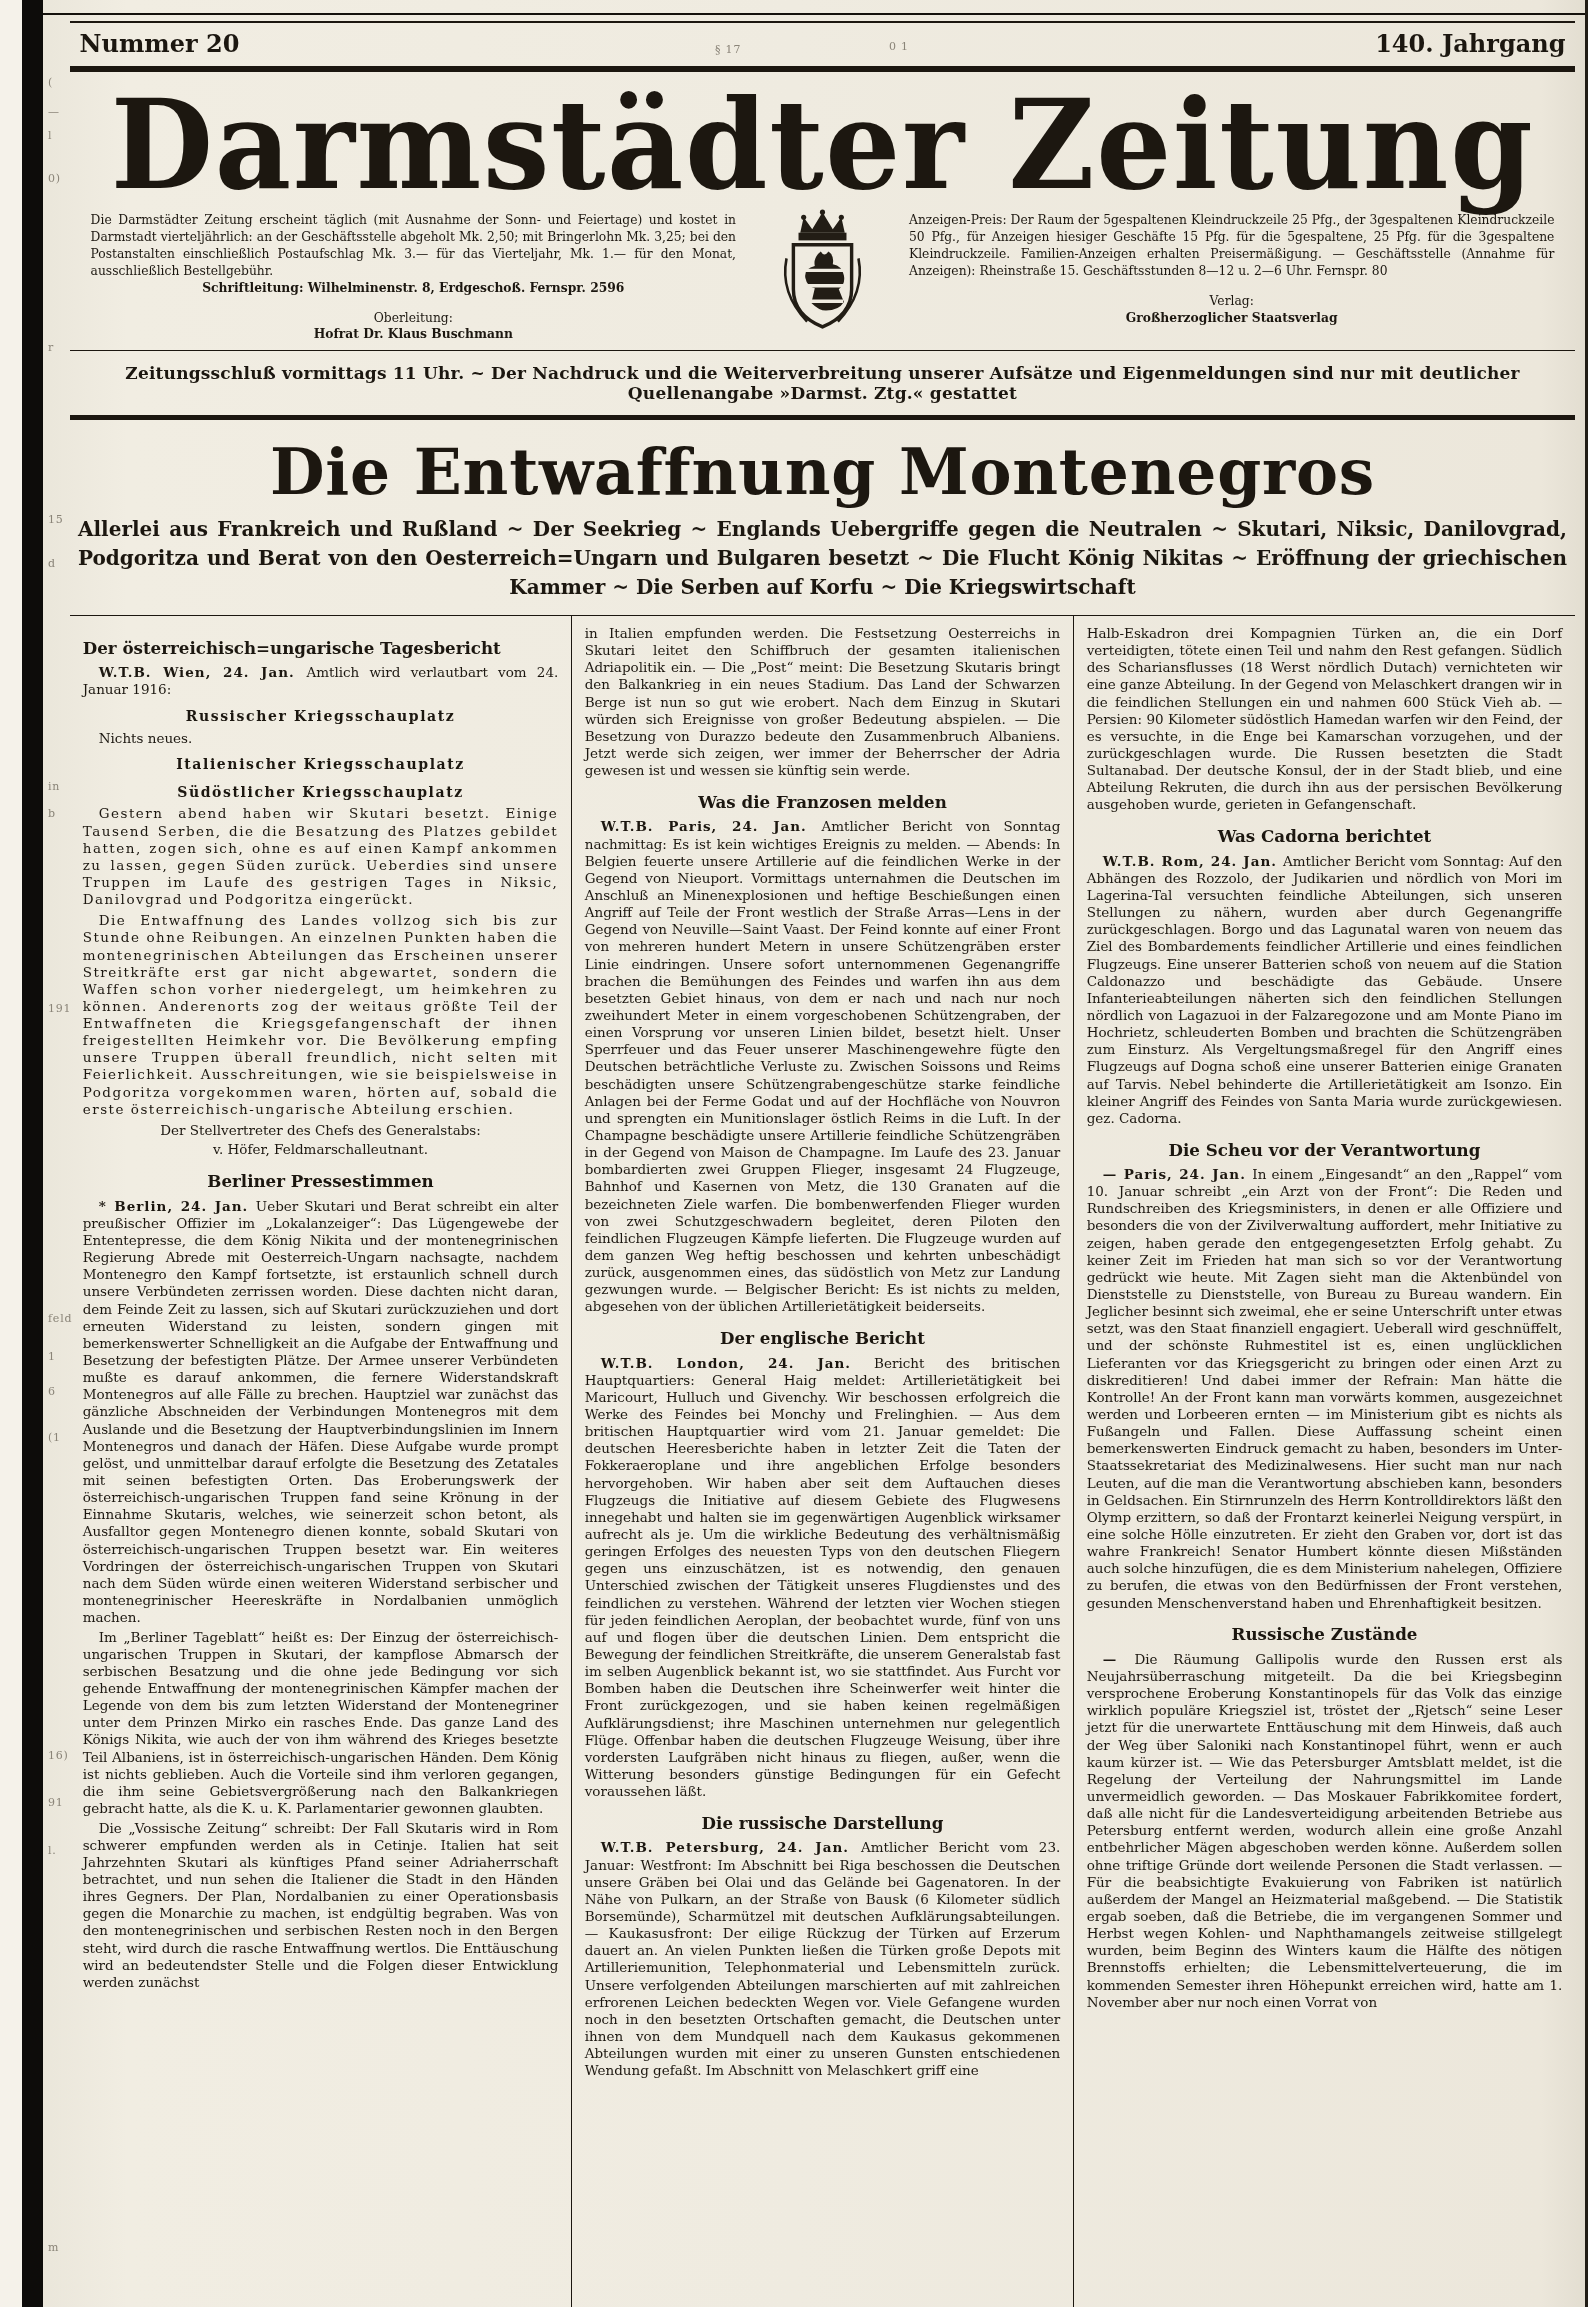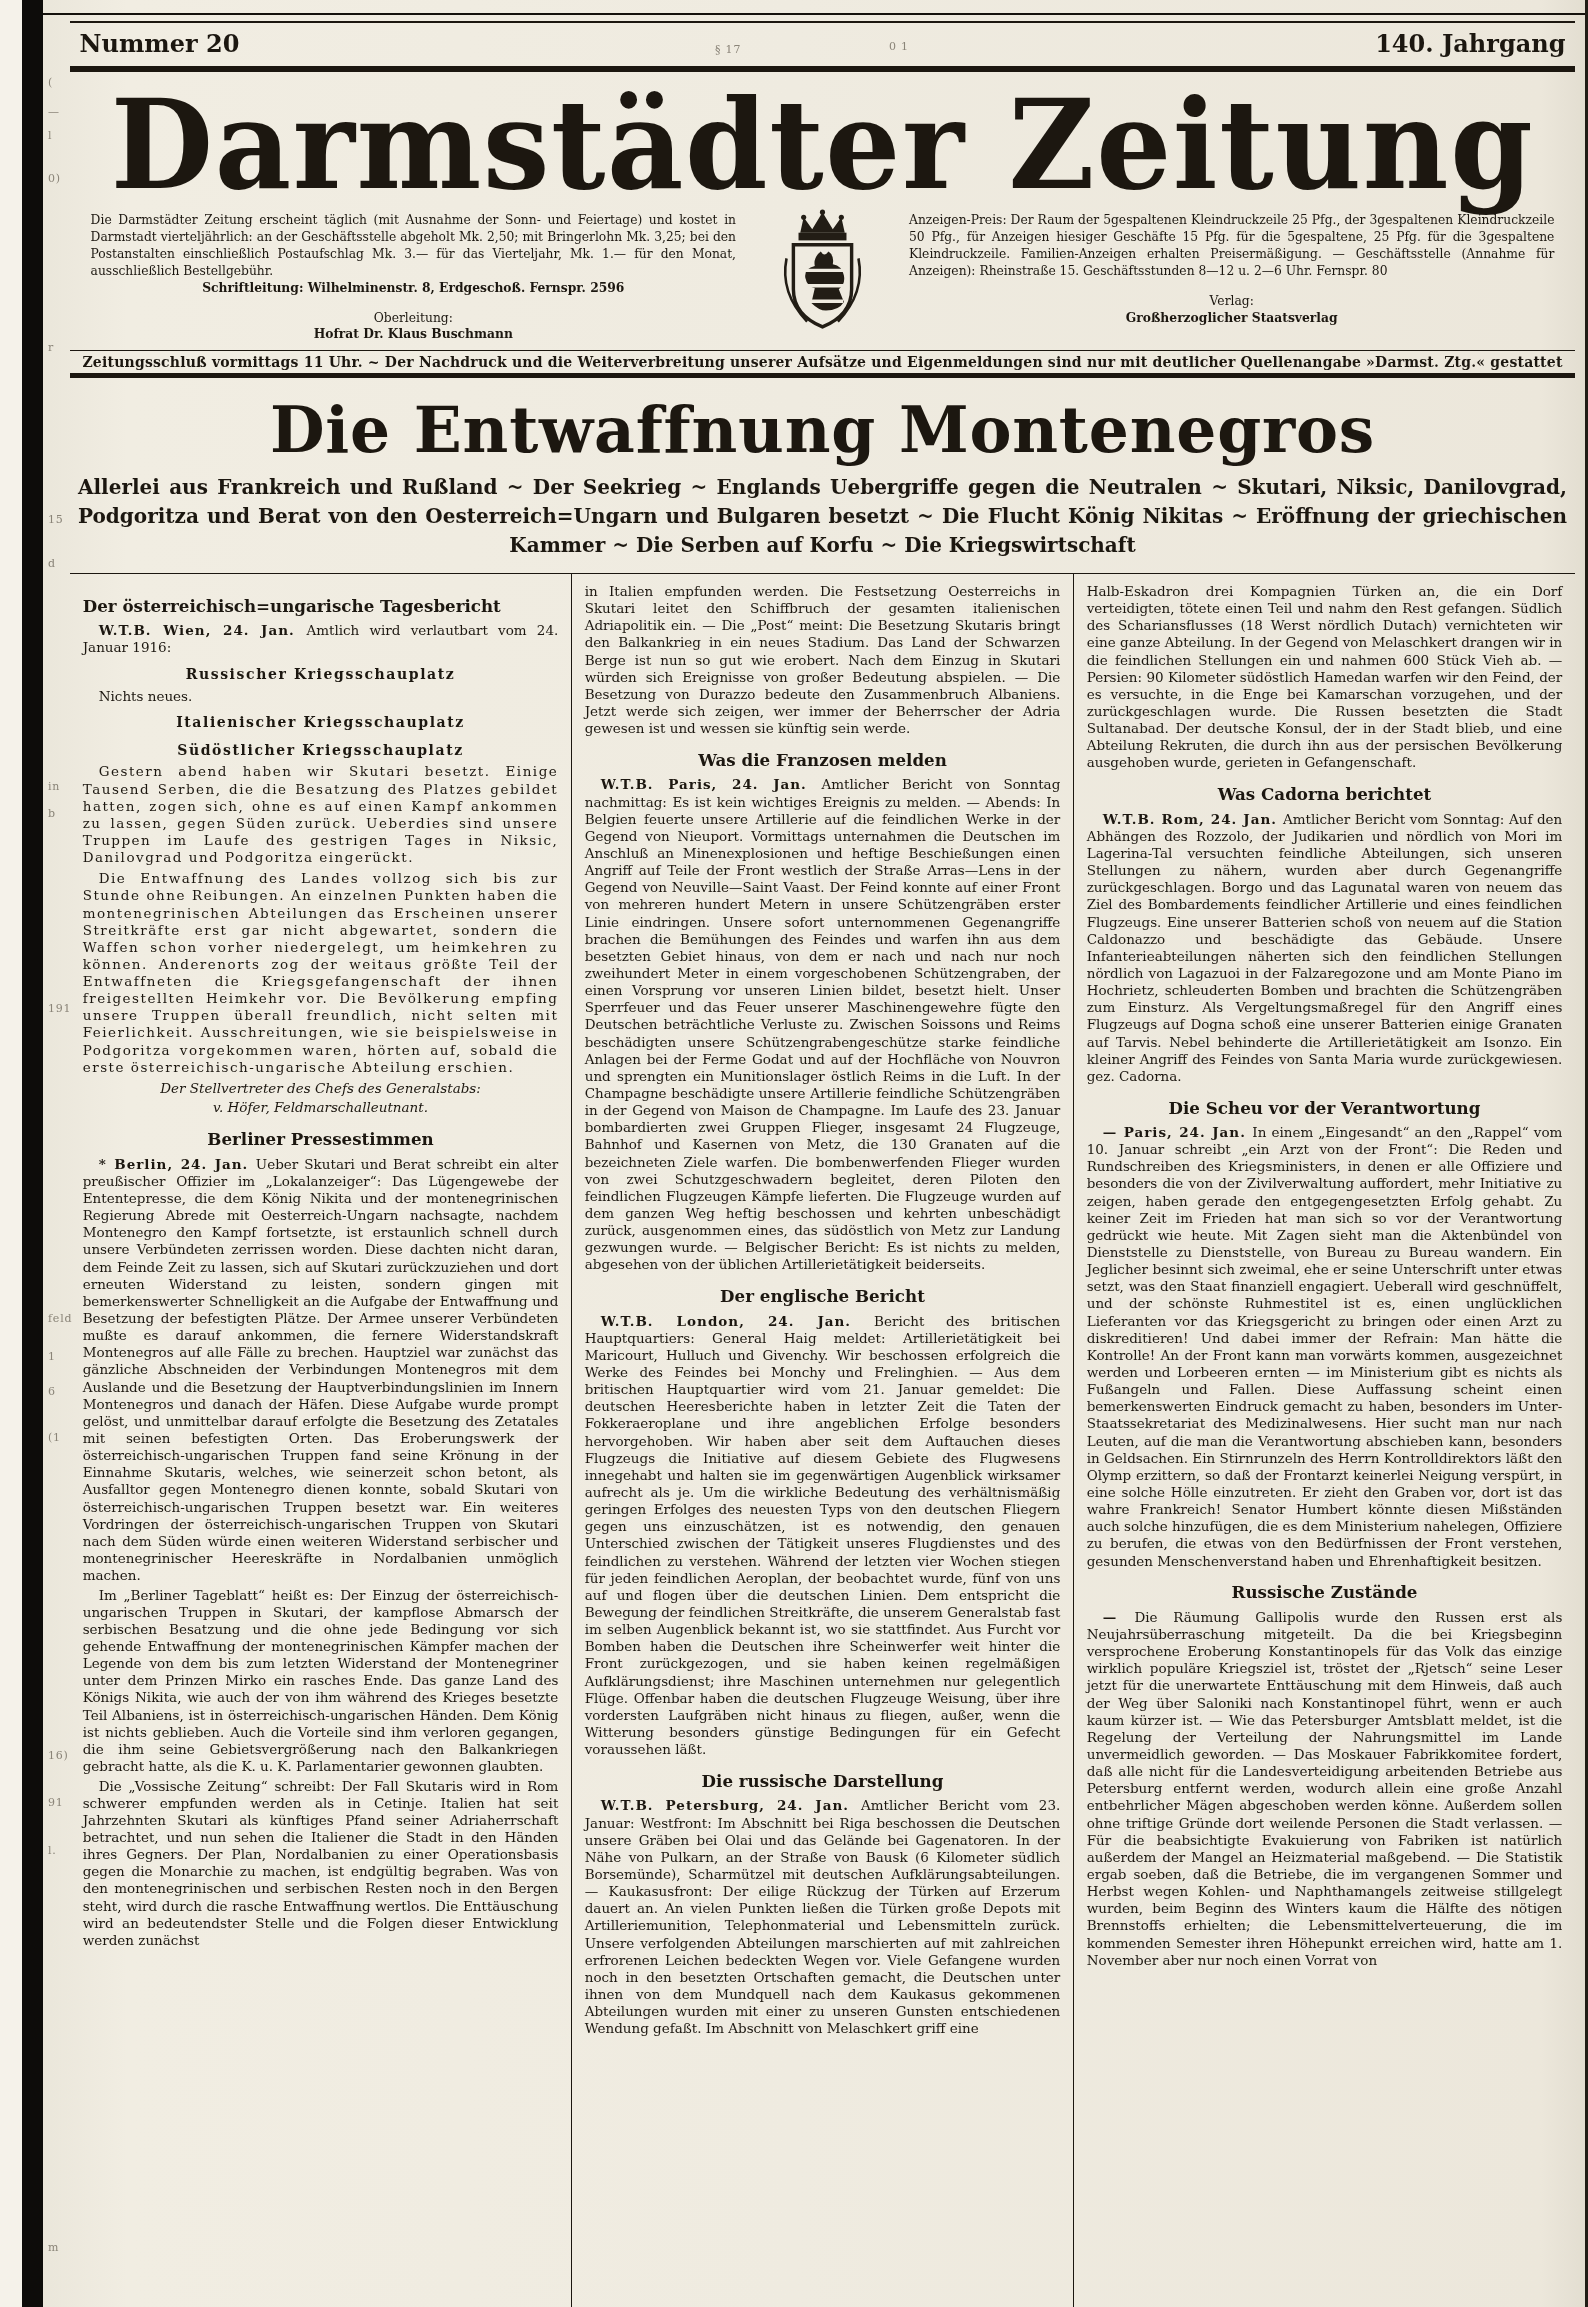--- a/index.html
+++ b/index.html
@@ -44,21 +44,21 @@
   .imprint{display:flex;gap:19px;margin:1.6px 20.6px 6.4px 20.6px;align-items:flex-start;}
   .imp-col{flex:1;font-size:12.3px;line-height:1.38;text-align:justify;font-weight:500;}
   .imp-center{width:135px;flex:none;display:flex;justify-content:center;align-items:flex-start;margin-top:-4.8px;}
   .imp-line{margin:3.2px 0 0 0;text-align:center;font-weight:bold;}
   .imp-col p{margin:0;}
   .imp-label{display:block;text-align:center;font-weight:normal;margin-top:13px;}
 
   
   .notice{
     border-top:1.6px solid var(--ink);border-bottom:5.6px solid var(--ink);
-    padding:3px 11px;font-size:14px;text-align:center;font-weight:bold;letter-spacing:0.2px;
+    padding:12px 11px;font-size:17px;text-align:center;font-weight:bold;letter-spacing:0.2px;
   }
 
   
   .headline{
     text-align:center;font-size:63px;font-weight:bold;letter-spacing:0.8px;
     margin:20.6px 0 11px 0;line-height:1.0;
   }
   .subheadline{
     font-size:20px;font-weight:bold;line-height:1.45;
     text-align:justify;text-align-last:center;
@@ -69,21 +69,21 @@
   .cols{display:flex;height:1747px;overflow:hidden;}
   .col{flex:1;padding:9.5px 12.7px 0 12.7px;overflow:hidden;font-size:13.5px;line-height:1.27;}
   .col + .col{border-left:1.6px solid var(--ink);}
 
   .blk{margin:0;}
   .blk-heading{font-size:16.7px;font-weight:bold;text-align:center;margin:12.7px 0 6.4px 0;line-height:1.2;}
   .blk-subhead{font-size:14px;font-weight:bold;text-align:center;letter-spacing:1.6px;margin:9.5px 0 4px 0;}
   .blk-par{text-align:justify;text-indent:16px;margin:0 0 2.4px 0;}
   .blk-cont{text-align:justify;text-indent:0;margin:0 0 2.4px 0;}
   .blk-spaced{text-align:justify;text-indent:16px;letter-spacing:1.5px;margin:0 0 4px 0;}
-  .blk-sig{text-align:center;margin:2.4px 0;font-style:italic;}
+  .blk-sig{text-align:center;margin:2.4px 0;}
   .lead{font-weight:bold;letter-spacing:1px;}
 </style>
 </head>
 <body>
 
 <div class="edge-left-paper"></div>
 <div class="edge-black"></div>
 <div class="edge-top"></div>
 <div class="edge-right"></div>
 <div id="artifacts">

